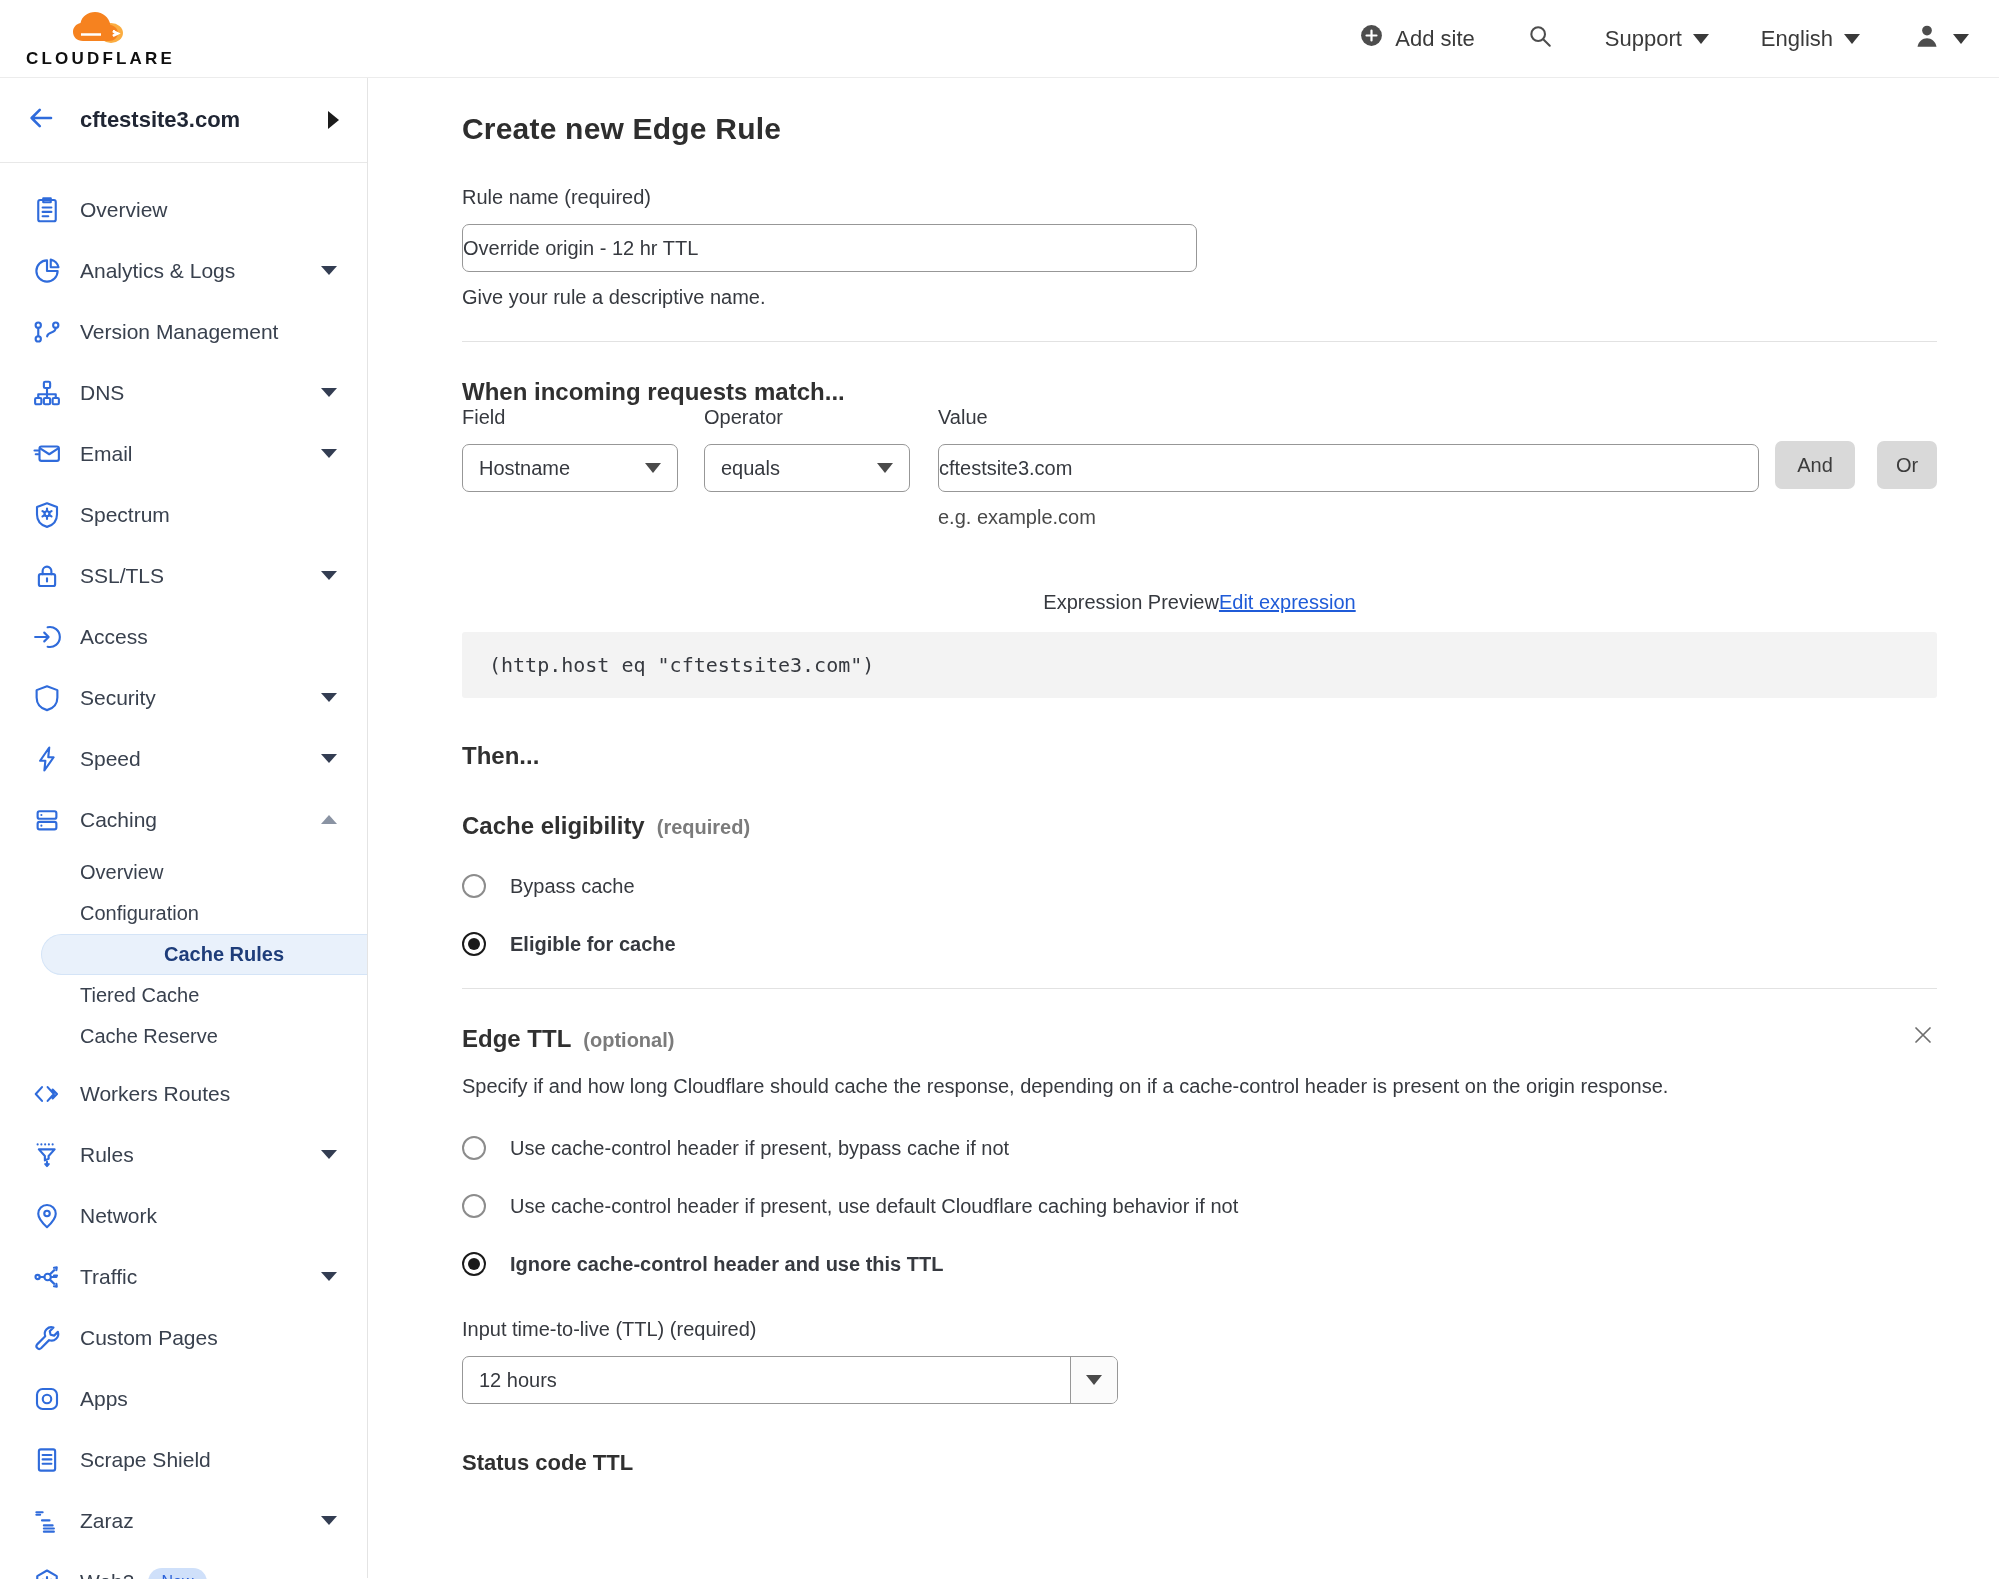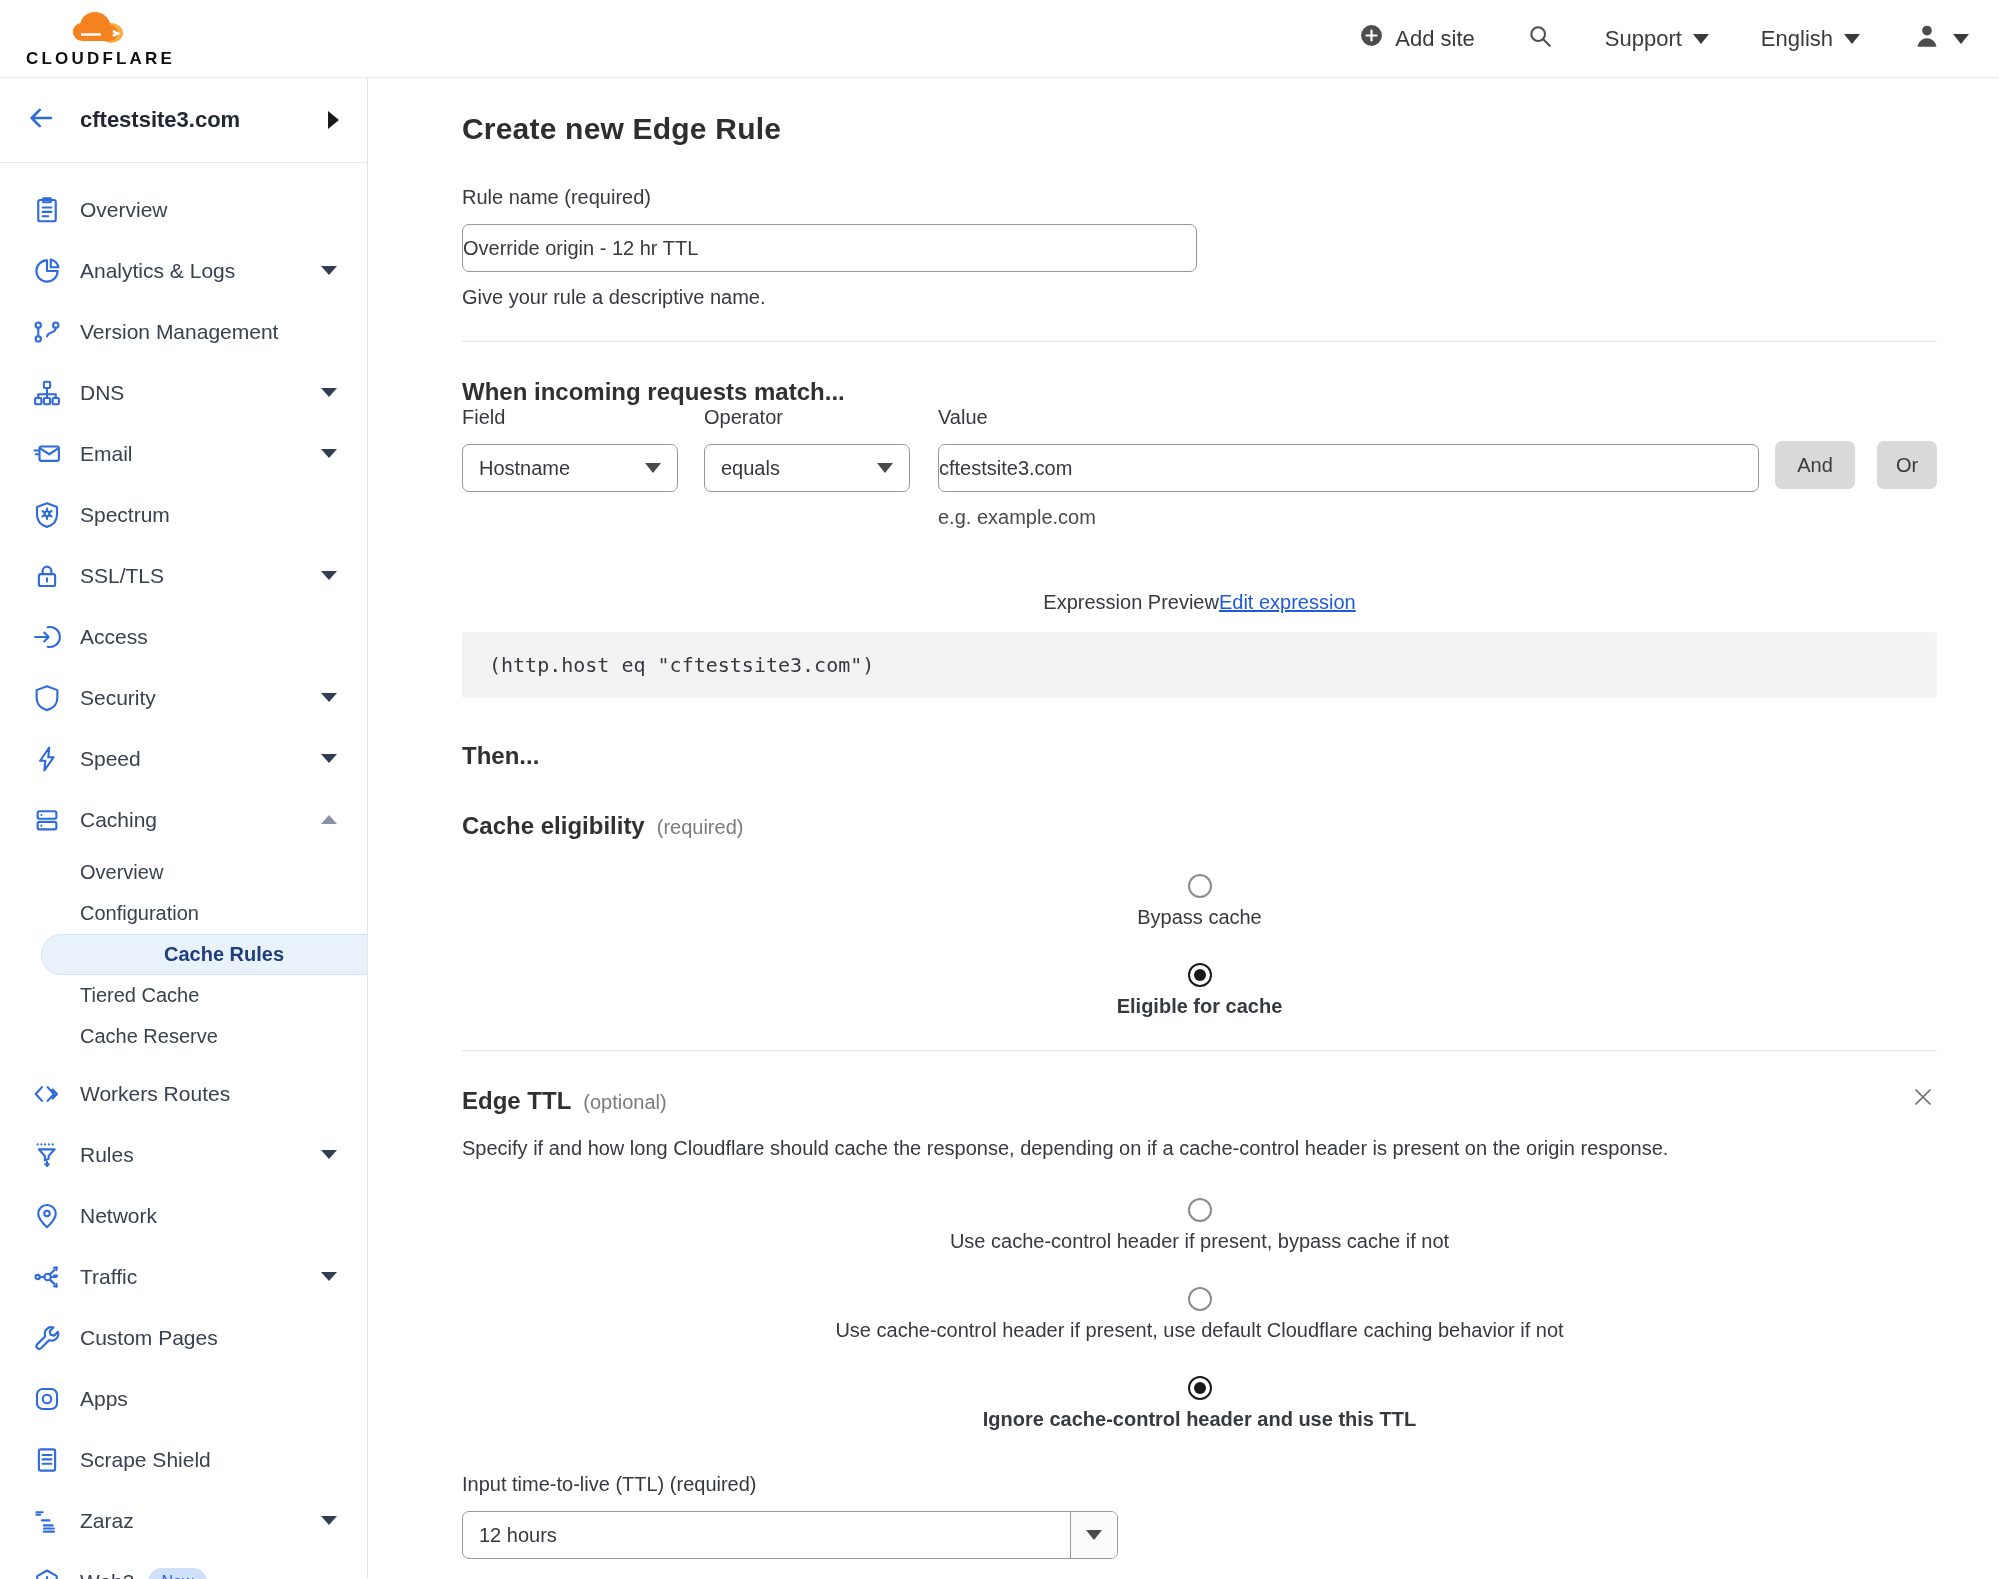--- a/index.html
+++ b/index.html
@@ -69,23 +69,23 @@
   .expr-block { margin-top:62px; }
   .expr-head { display:flex; align-items:baseline; justify-content:center; }
   .expr-label { font-size:20px; color:#36393f; }
   .link { font-size:20px; color:#1f5bd8; text-decoration:underline; cursor:pointer; }
   .code-box {
     margin-top:18px; height:66px; background:#f3f3f3; border-radius:3px; display:flex; align-items:center;
     padding:0 27px; font-family:"DejaVu Sans Mono", monospace; font-size:20px; color:#36393f;
   }
   .then-heading { margin-top:44px; }
   .elig-head { display:flex; align-items:baseline; gap:12px; margin-top:42px; }
-  .tag { font-size:20px; color:#7b7b7b; font-weight:400; }
+  .tag { font-size:20px; color:#7b7b7b; font-weight:700; }
   .para { font-size:20px; line-height:31px; color:#36393f; margin-top:18px; }
-  .radio-row { display:flex; align-items:center; gap:8px; margin-top:34px; cursor:pointer;flex-direction:column; }
+  .radio-row { display:flex; align-items:center; gap:24px; margin-top:34px; cursor:pointer; }
   .radio { width:24px; height:24px; border-radius:50%; border:2px solid #8c8c8c; background:#fff; flex-shrink:0; position:relative; }
   .radio.selected { border-color:#1a1a1a; }
   .radio.selected::after { content:""; position:absolute; left:4px; top:4px; width:12px; height:12px; border-radius:50%; background:#1a1a1a; }
   .radio-label { font-size:20px; color:#36393f; }
   .radio-label.bold { font-weight:700; }
   .edge-section { margin-top:36px; position:relative; }
   .close-x { position:absolute; right:0; top:-4px; cursor:pointer; }
   .edge-para { max-width:1300px; }
   .ttl-label { margin-top:42px; }
   .ttl-select { width:656px; height:48px; border:1px solid #979797; border-radius:7px; display:flex; overflow:hidden; cursor:pointer; background:#fff; }

